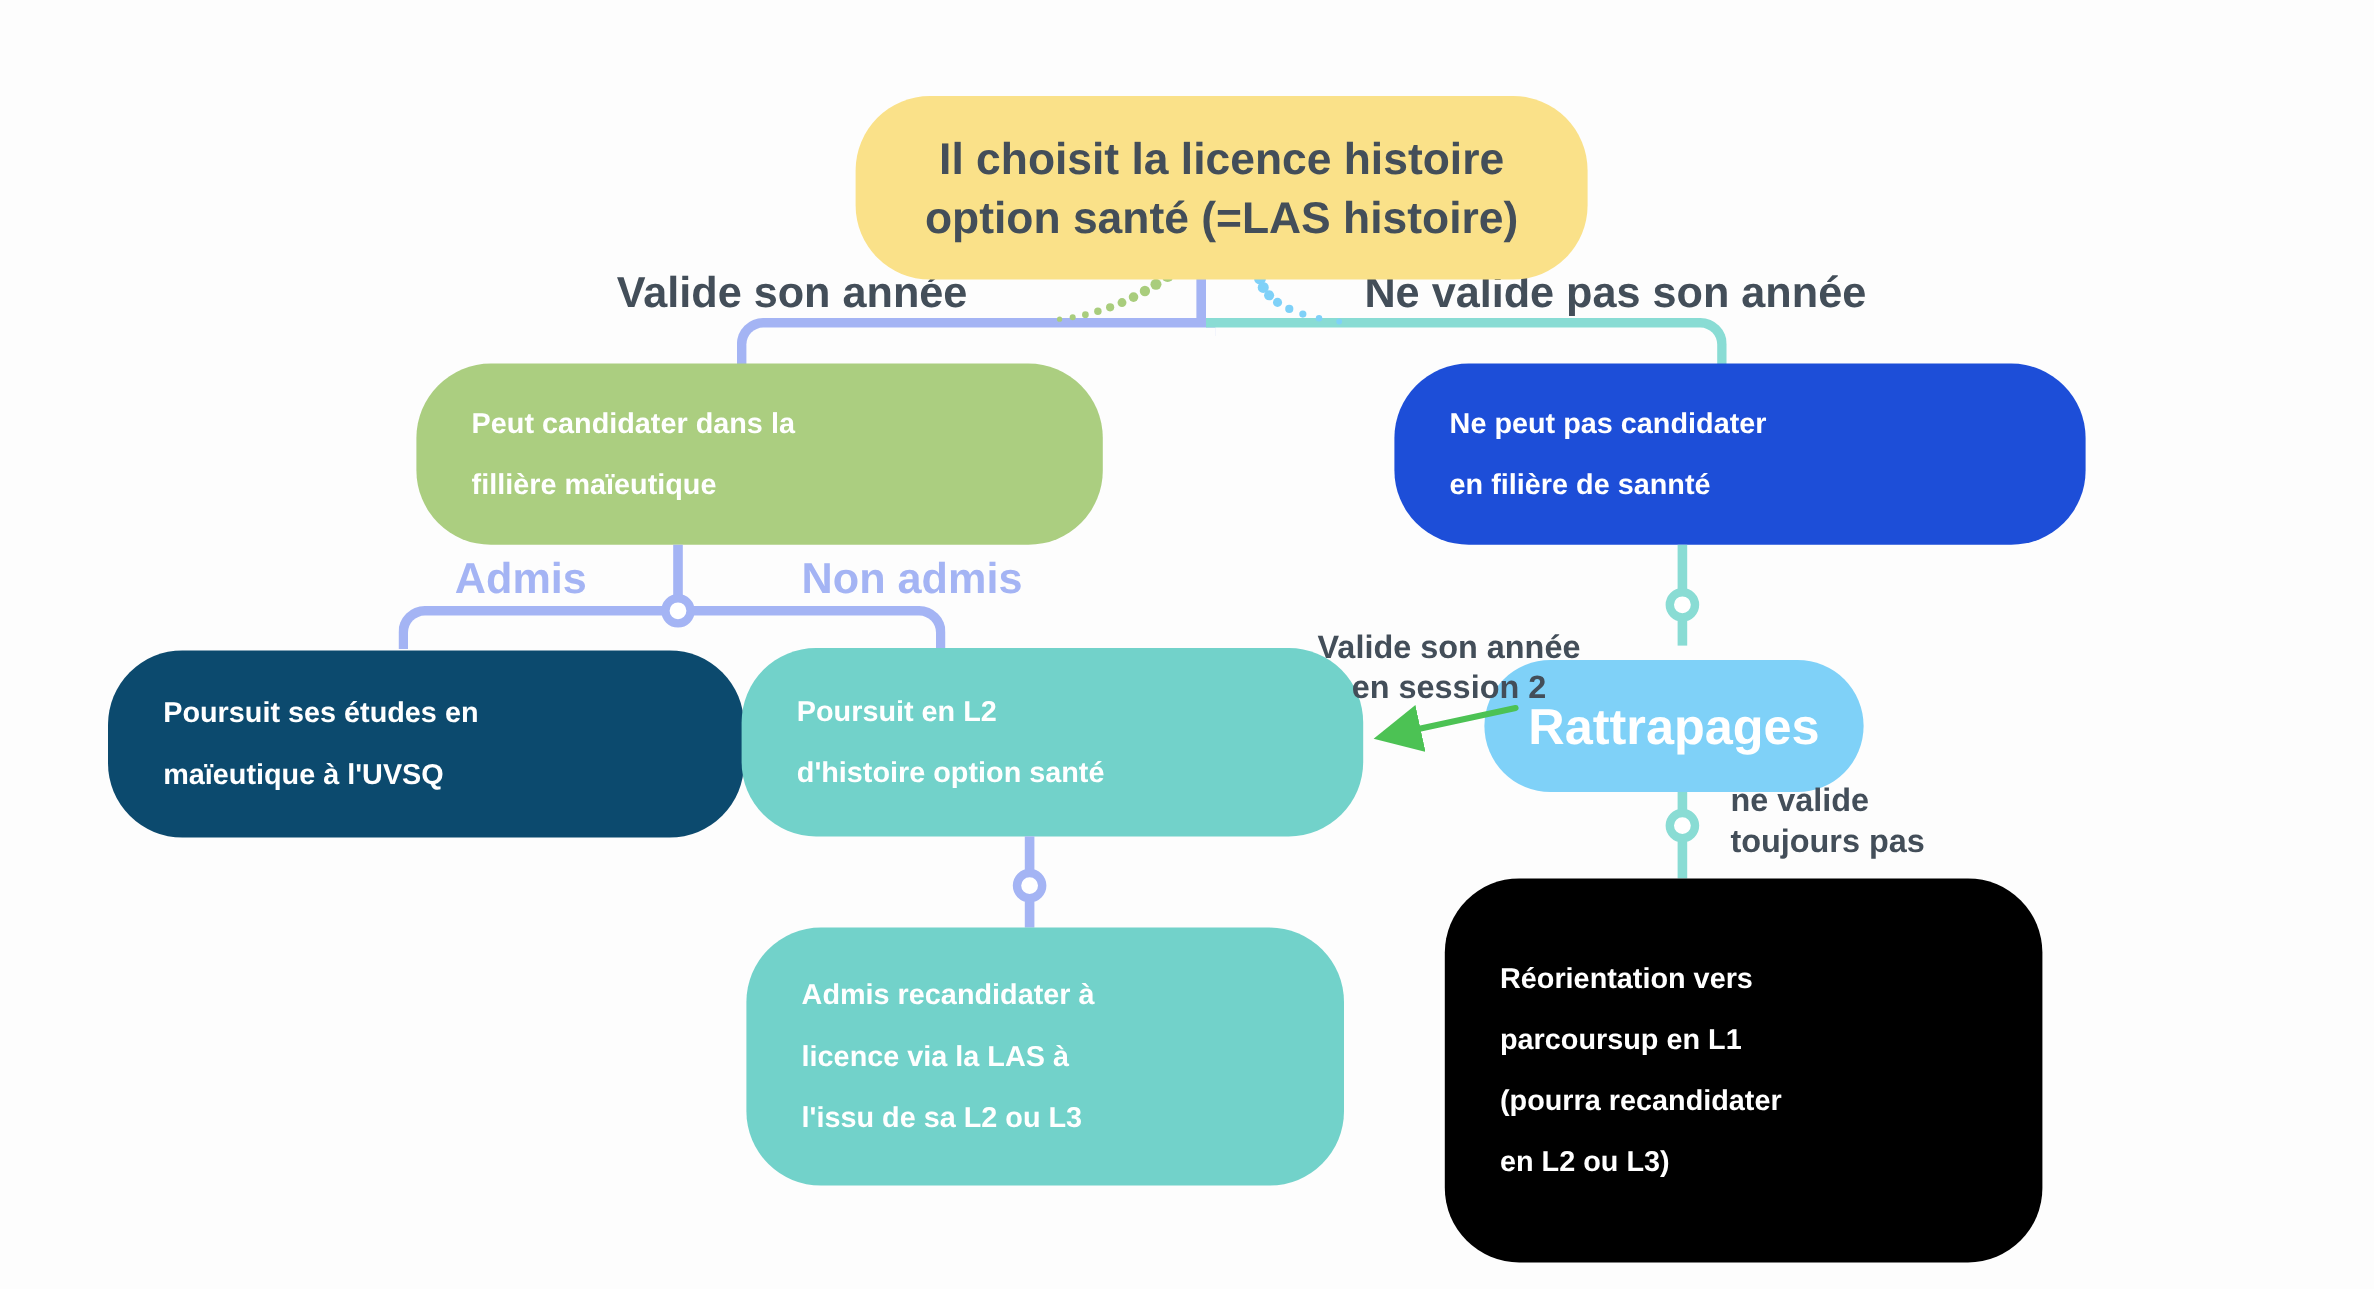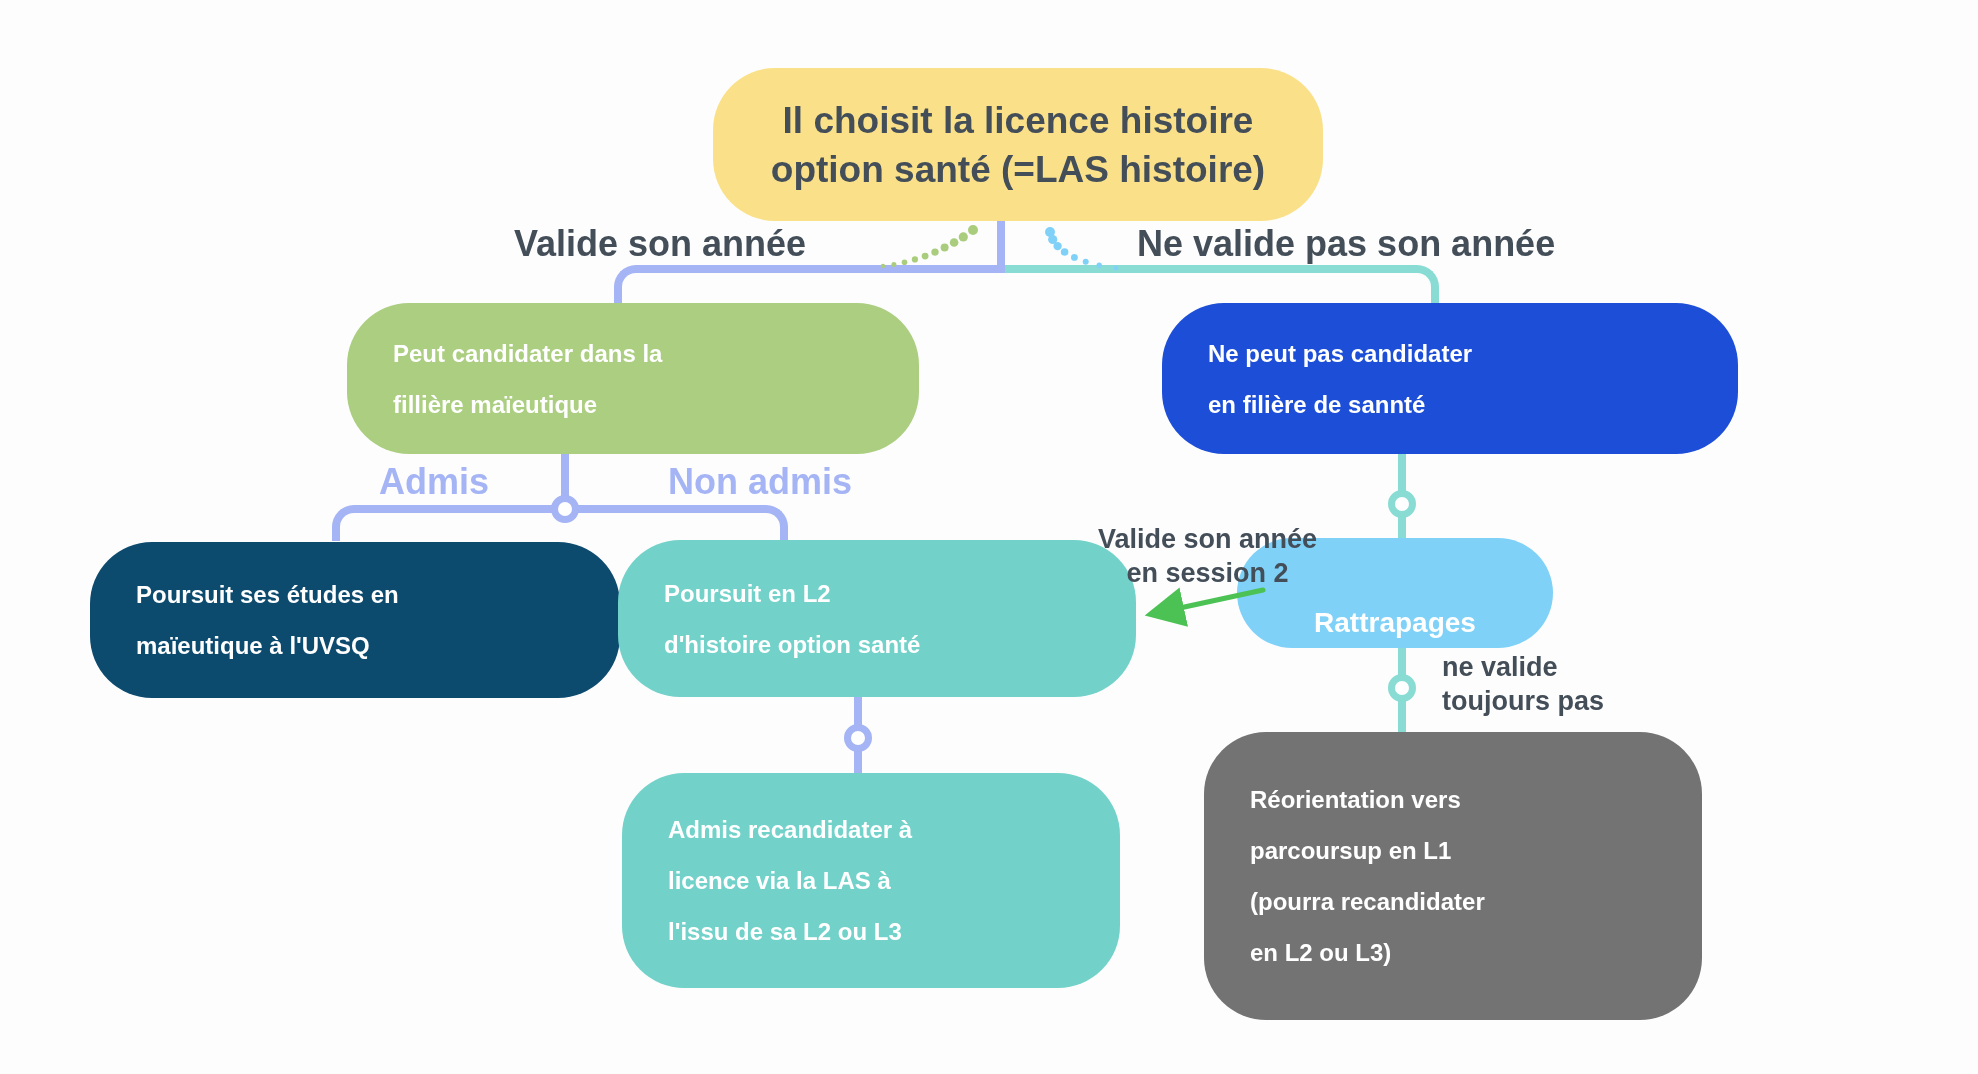--- a/index.html
+++ b/index.html
@@ -6,30 +6,30 @@
   .canvas{
     position:relative;width:1978px;height:1074px;background:#fdfdfd;overflow:hidden;
     font-family:"Liberation Sans",sans-serif;font-weight:bold;
   }
   .node{
     position:absolute;display:flex;flex-direction:column;justify-content:center;
     color:#ffffff;font-size:24px;line-height:51px;border-radius:62px;
   }
   .node span{display:block;white-space:nowrap;}
   .node.left-align{align-items:flex-start;padding-left:46px;}
-  .node.center-align{align-items:center;text-align:center;}
+  .node.center-align{align-items:center;text-align:center;margin-top:12px;}
 
   .node-root{left:713px;top:68px;width:610px;height:153px;background:#fae189;color:#434e59;font-size:37px;line-height:49px;}
   .node-can-apply{left:347px;top:303px;width:526px;height:151px;background:#abce80;}
   .node-cannot-apply{left:1162px;top:303px;width:530px;height:151px;background:#1d4ed8;}
   .node-continue-uvsq{left:90px;top:542px;width:484px;height:156px;background:#0c4a6e;}
   .node-continue-l2{left:618px;top:540px;width:472px;height:157px;background:#72d2ca;}
   .node-reapply-las{left:622px;top:773px;width:452px;height:215px;background:#72d2ca;}
-  .node-rattrapages{left:1237px;top:538px;width:316px;height:110px;background:#7fd1f8;border-radius:55px;font-size:28px;justify-content:flex-end;}
-  .node-reorientation{left:1204px;top:732px;width:452px;height:288px;background:#737373;}
+  .node-rattrapages{left:1237px;top:538px;width:316px;height:110px;background:#7fd1f8;border-radius:55px;font-size:42px;}
+  .node-reorientation{left:1204px;top:732px;width:452px;height:320px;background:#000000;}
 
   .edge-label{position:absolute;color:#434e59;font-size:36px;line-height:40px;white-space:nowrap;}
   .edge-label.periwinkle{color:#a4b4f4;}
   .edge-label.small{font-size:27px;line-height:34px;white-space:normal;}
   .edge-label.small span{display:block;white-space:nowrap;}
 
   .line{position:absolute;}
   .stub-root{left:997px;top:219px;width:8px;height:50px;background:#a4b4f4;}
   .branch-left{left:614px;top:265px;width:391px;height:38px;
     border-top:8px solid #a4b4f4;border-left:8px solid #a4b4f4;border-top-left-radius:22px;}

